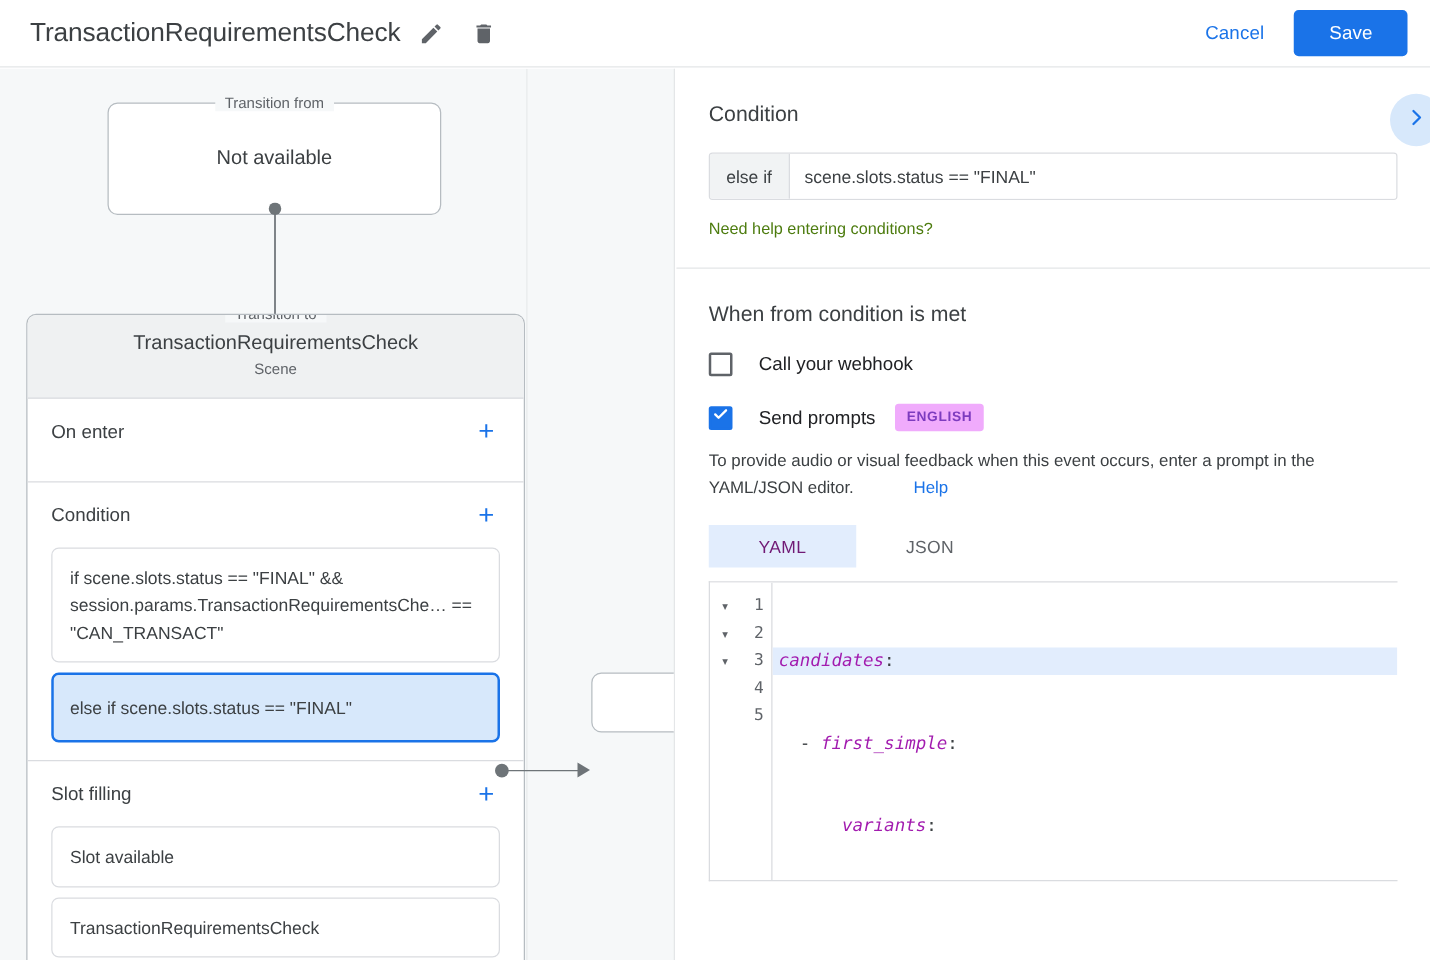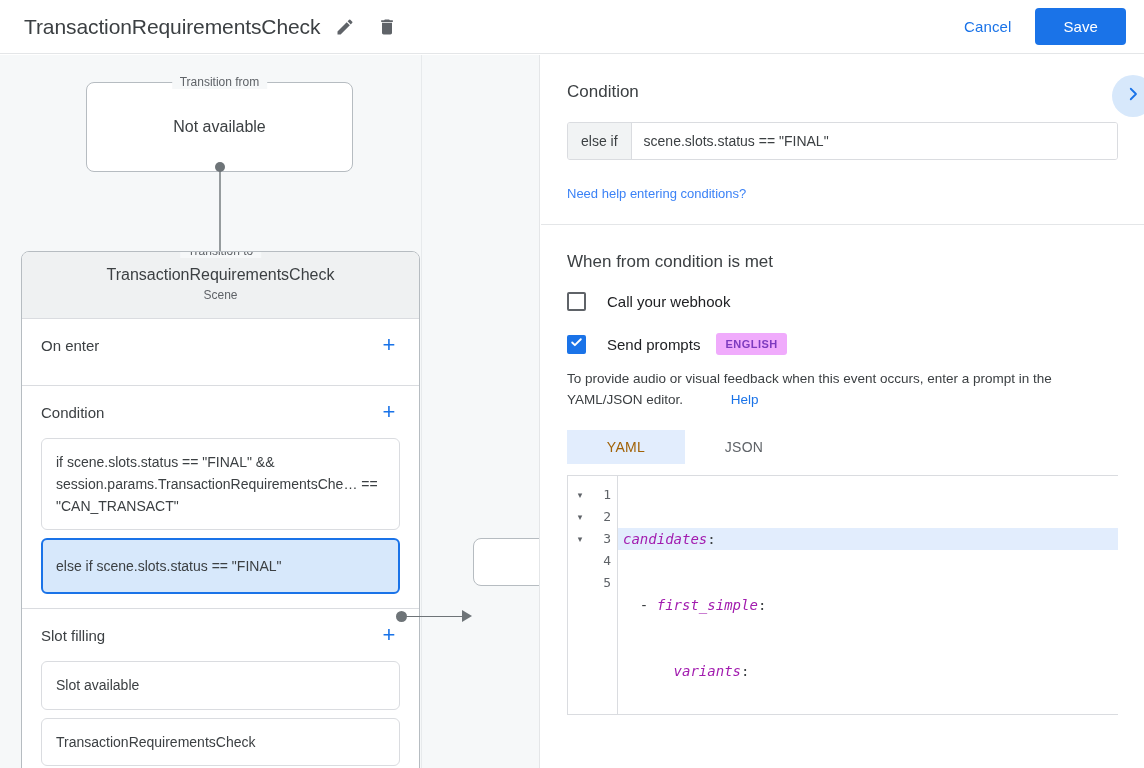--- a/index.html
+++ b/index.html
@@ -181,22 +181,22 @@
     display: flex; align-items: center; padding: 0 13px;
     font-size: 14px; color: #3c4043; white-space: nowrap;
   }
   .cond-input {
     flex: 1; border: none; outline: none;
     padding: 0 12px;
     font-family: "Liberation Sans", sans-serif;
     font-size: 14px; color: #3c4043; background: #ffffff;
   }
   .help-link {
-    display: inline-block; margin-top: 26px;
-    color: #3b82f6; font-size: 13px; cursor: pointer; text-decoration: none; text-align: right;
+    display: inline-block; margin-top: 15px;
+    color: #4d7c0f; font-size: 13px; cursor: pointer; text-decoration: none; text-align: right;
   }
 
   .check-row { display: flex; align-items: center; margin-bottom: 22px; }
   .box {
     width: 19px; height: 19px; border-radius: 2px;
     border: 2px solid #5f6368; background: #ffffff;
     cursor: pointer; flex: none;
   }
   .box.checked {
     background: #1a73e8; border-color: #1a73e8;
@@ -218,21 +218,21 @@
   }
   .hint a { color: #1a73e8; text-decoration: none; cursor: pointer; padding-left: 44px; }
 
   .tabs { display: flex; }
   .tab {
     width: 118px; height: 34px;
     display: flex; align-items: center; justify-content: center;
     font-size: 14px; color: #5f6368; cursor: pointer;
     letter-spacing: 0.3px;
   }
-  .tab.active { background: #e2edfd; color: #a16207; }
+  .tab.active { background: #e2edfd; color: #701a75; }
 
   .editor {
     margin-top: 11px;
     border: 1px solid #dadce0; border-right: none;
     height: 240px; display: flex; overflow: hidden;
     background: #ffffff;
   }
   .gutter-fold {
     width: 24px; background: #ffffff; padding-top: 8px;
     border-right: none;

